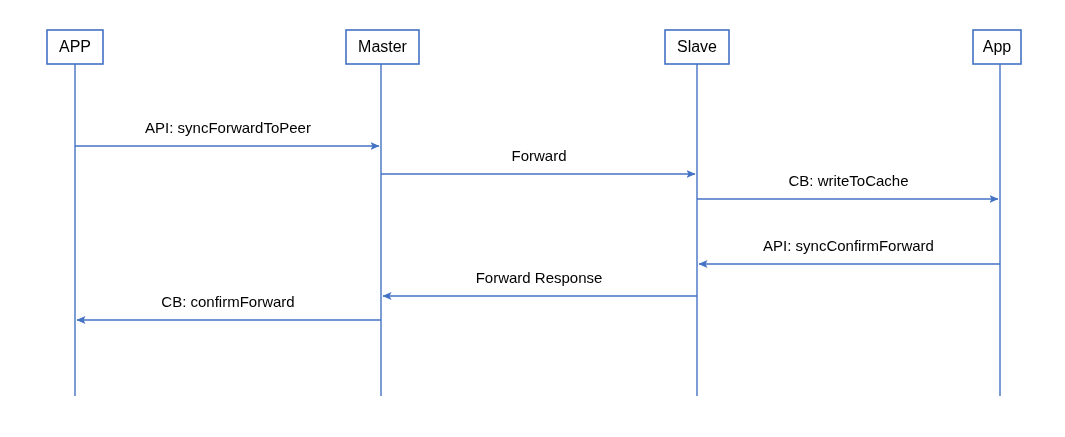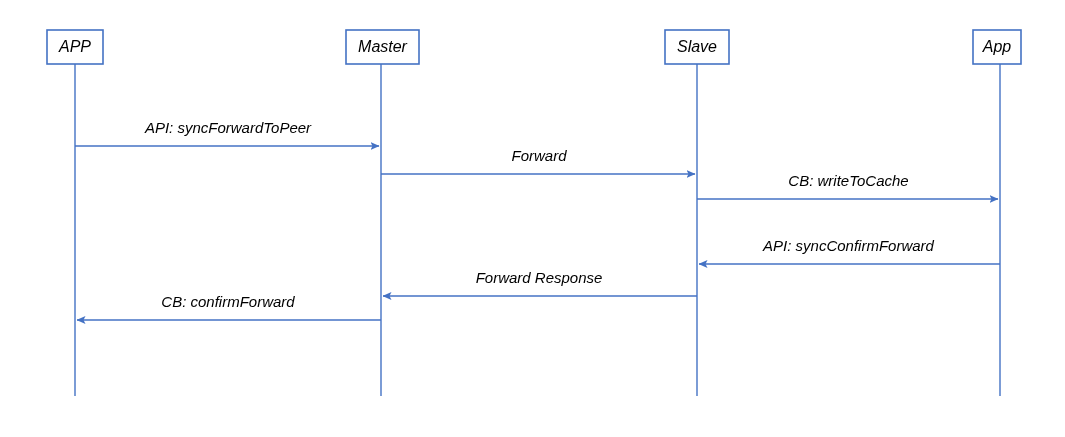--- a/index.html
+++ b/index.html
@@ -9,21 +9,20 @@
   }
   body {
     font-family: "Liberation Sans", sans-serif;
   }
   #canvas {
     position: relative;
     width: 1065px;
     height: 437px;
     background: #ffffff;
     overflow: hidden;
-    font-style: italic;
   }
   svg#diagram {
     position: absolute;
     left: 0;
     top: 0;
     width: 1065px;
     height: 437px;
   }
   .actor-box {
     fill: #ffffff;

